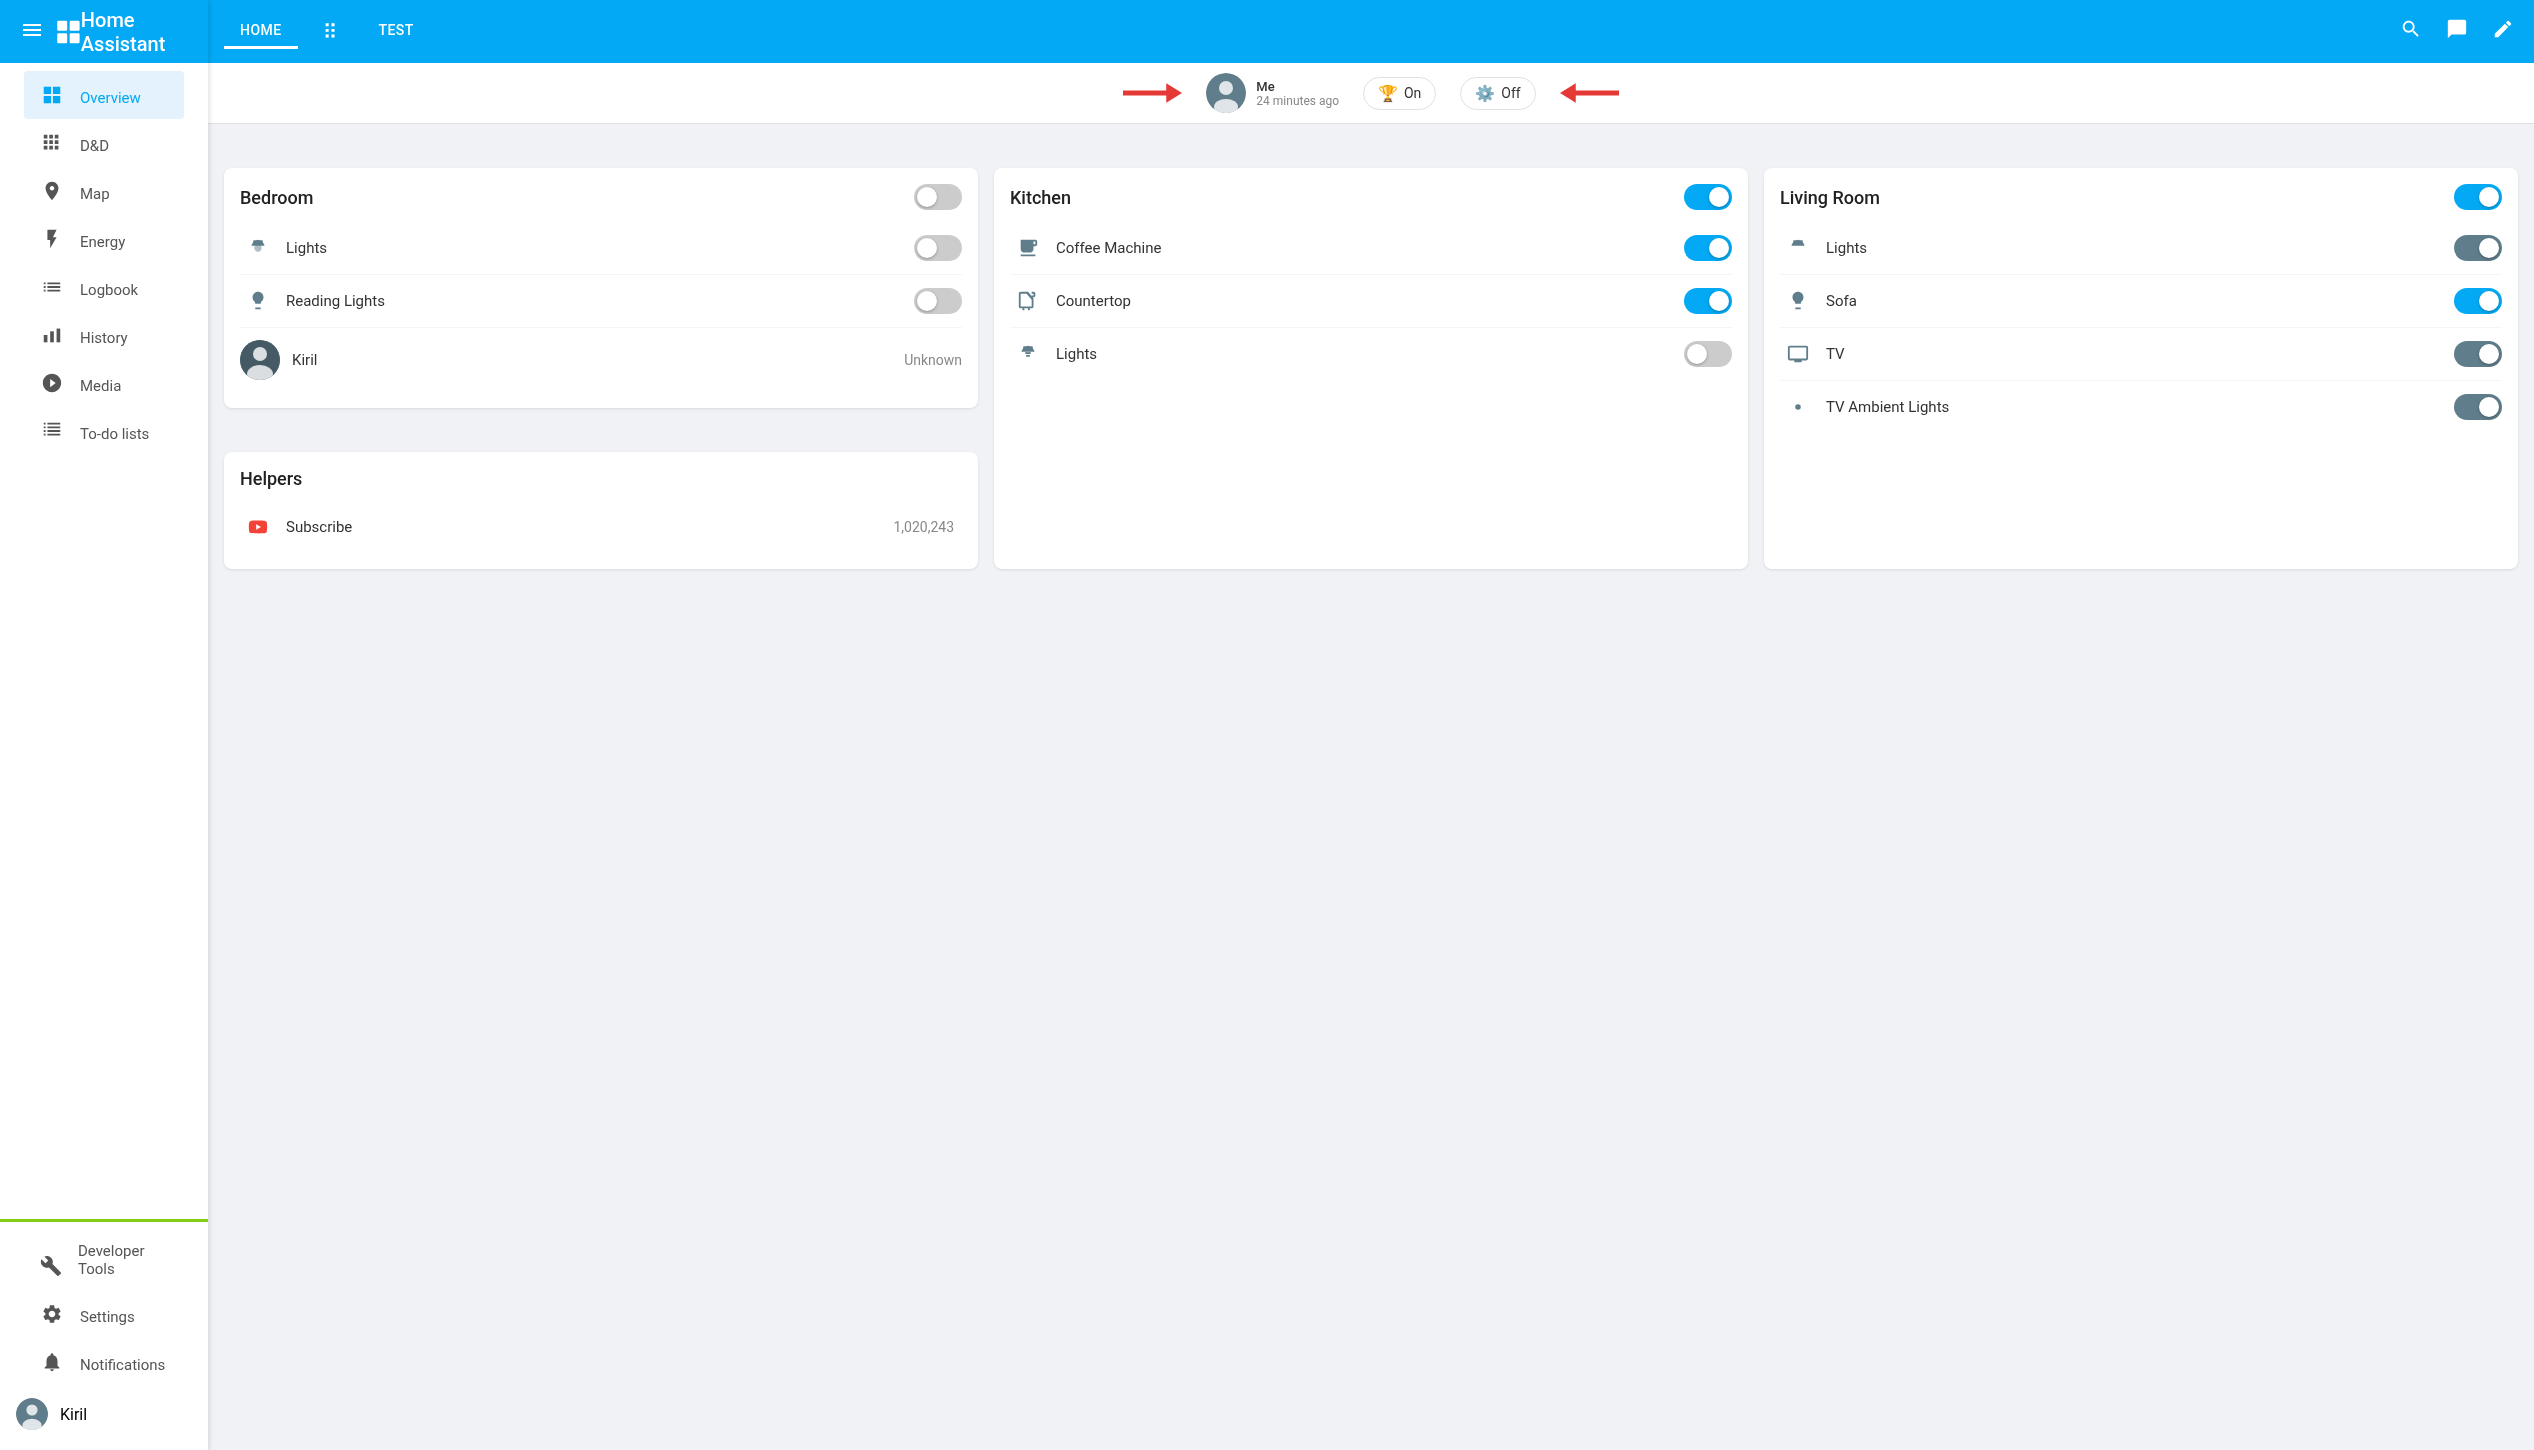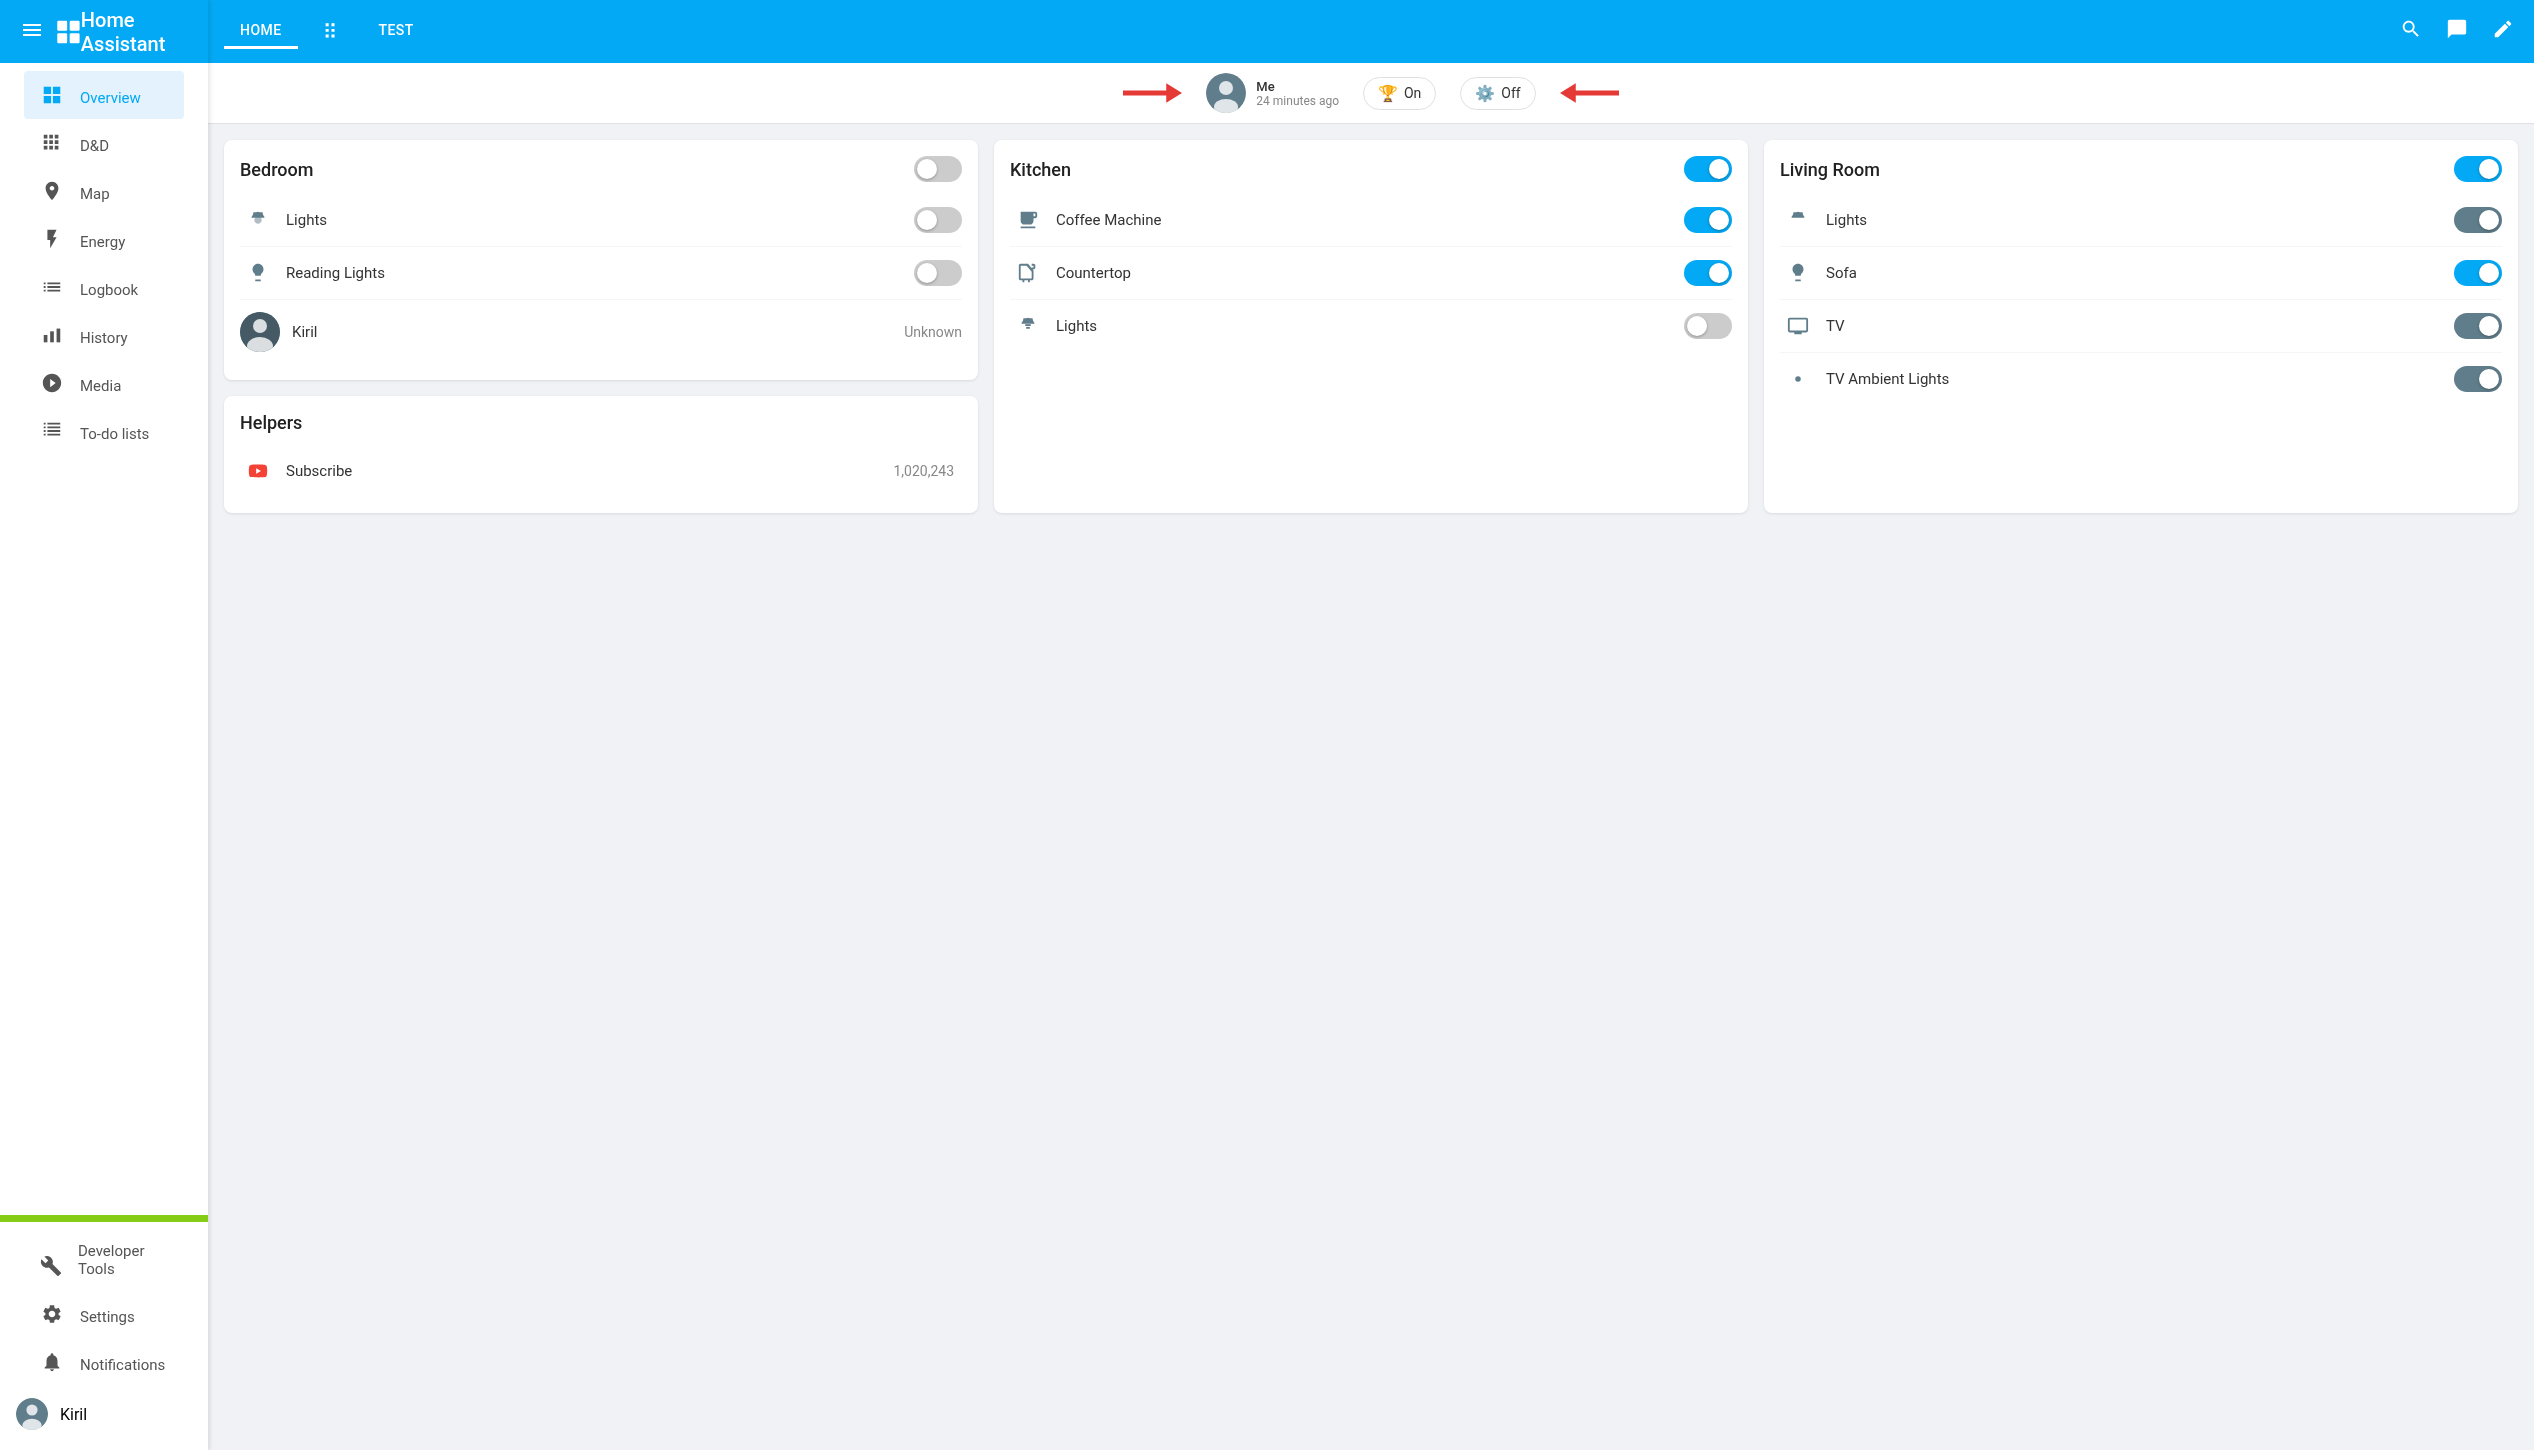--- a/index.html
+++ b/index.html
@@ -60,21 +60,21 @@
       width: 24px;
       height: 24px;
       display: flex;
       align-items: center;
       justify-content: center;
       font-size: 18px;
       color: inherit;
     }
     .sidebar-item.active .icon { color: #03a9f4; }
     .sidebar-bottom {
-      border-top: 7px solid #84cc16;
+      border-top: 3px solid #84cc16;
       padding: 8px 0;
     }
     .sidebar-user {
       display: flex;
       align-items: center;
       padding: 12px 16px;
       gap: 12px;
       cursor: pointer;
     }
     .user-avatar {
@@ -190,20 +190,21 @@
       padding: 16px;
       display: grid;
       grid-template-columns: repeat(3, 1fr);
       gap: 16px;
     }
     .card {
       background: #fff;
       border-radius: 8px;
       padding: 16px;
       box-shadow: 0 1px 3px rgba(0,0,0,0.1);
+      margin-top: 28px;
     }
     .card-header {
       display: flex;
       align-items: center;
       justify-content: space-between;
       margin-bottom: 12px;
     }
     .card-title {
       font-size: 18px;
       font-weight: 500;

